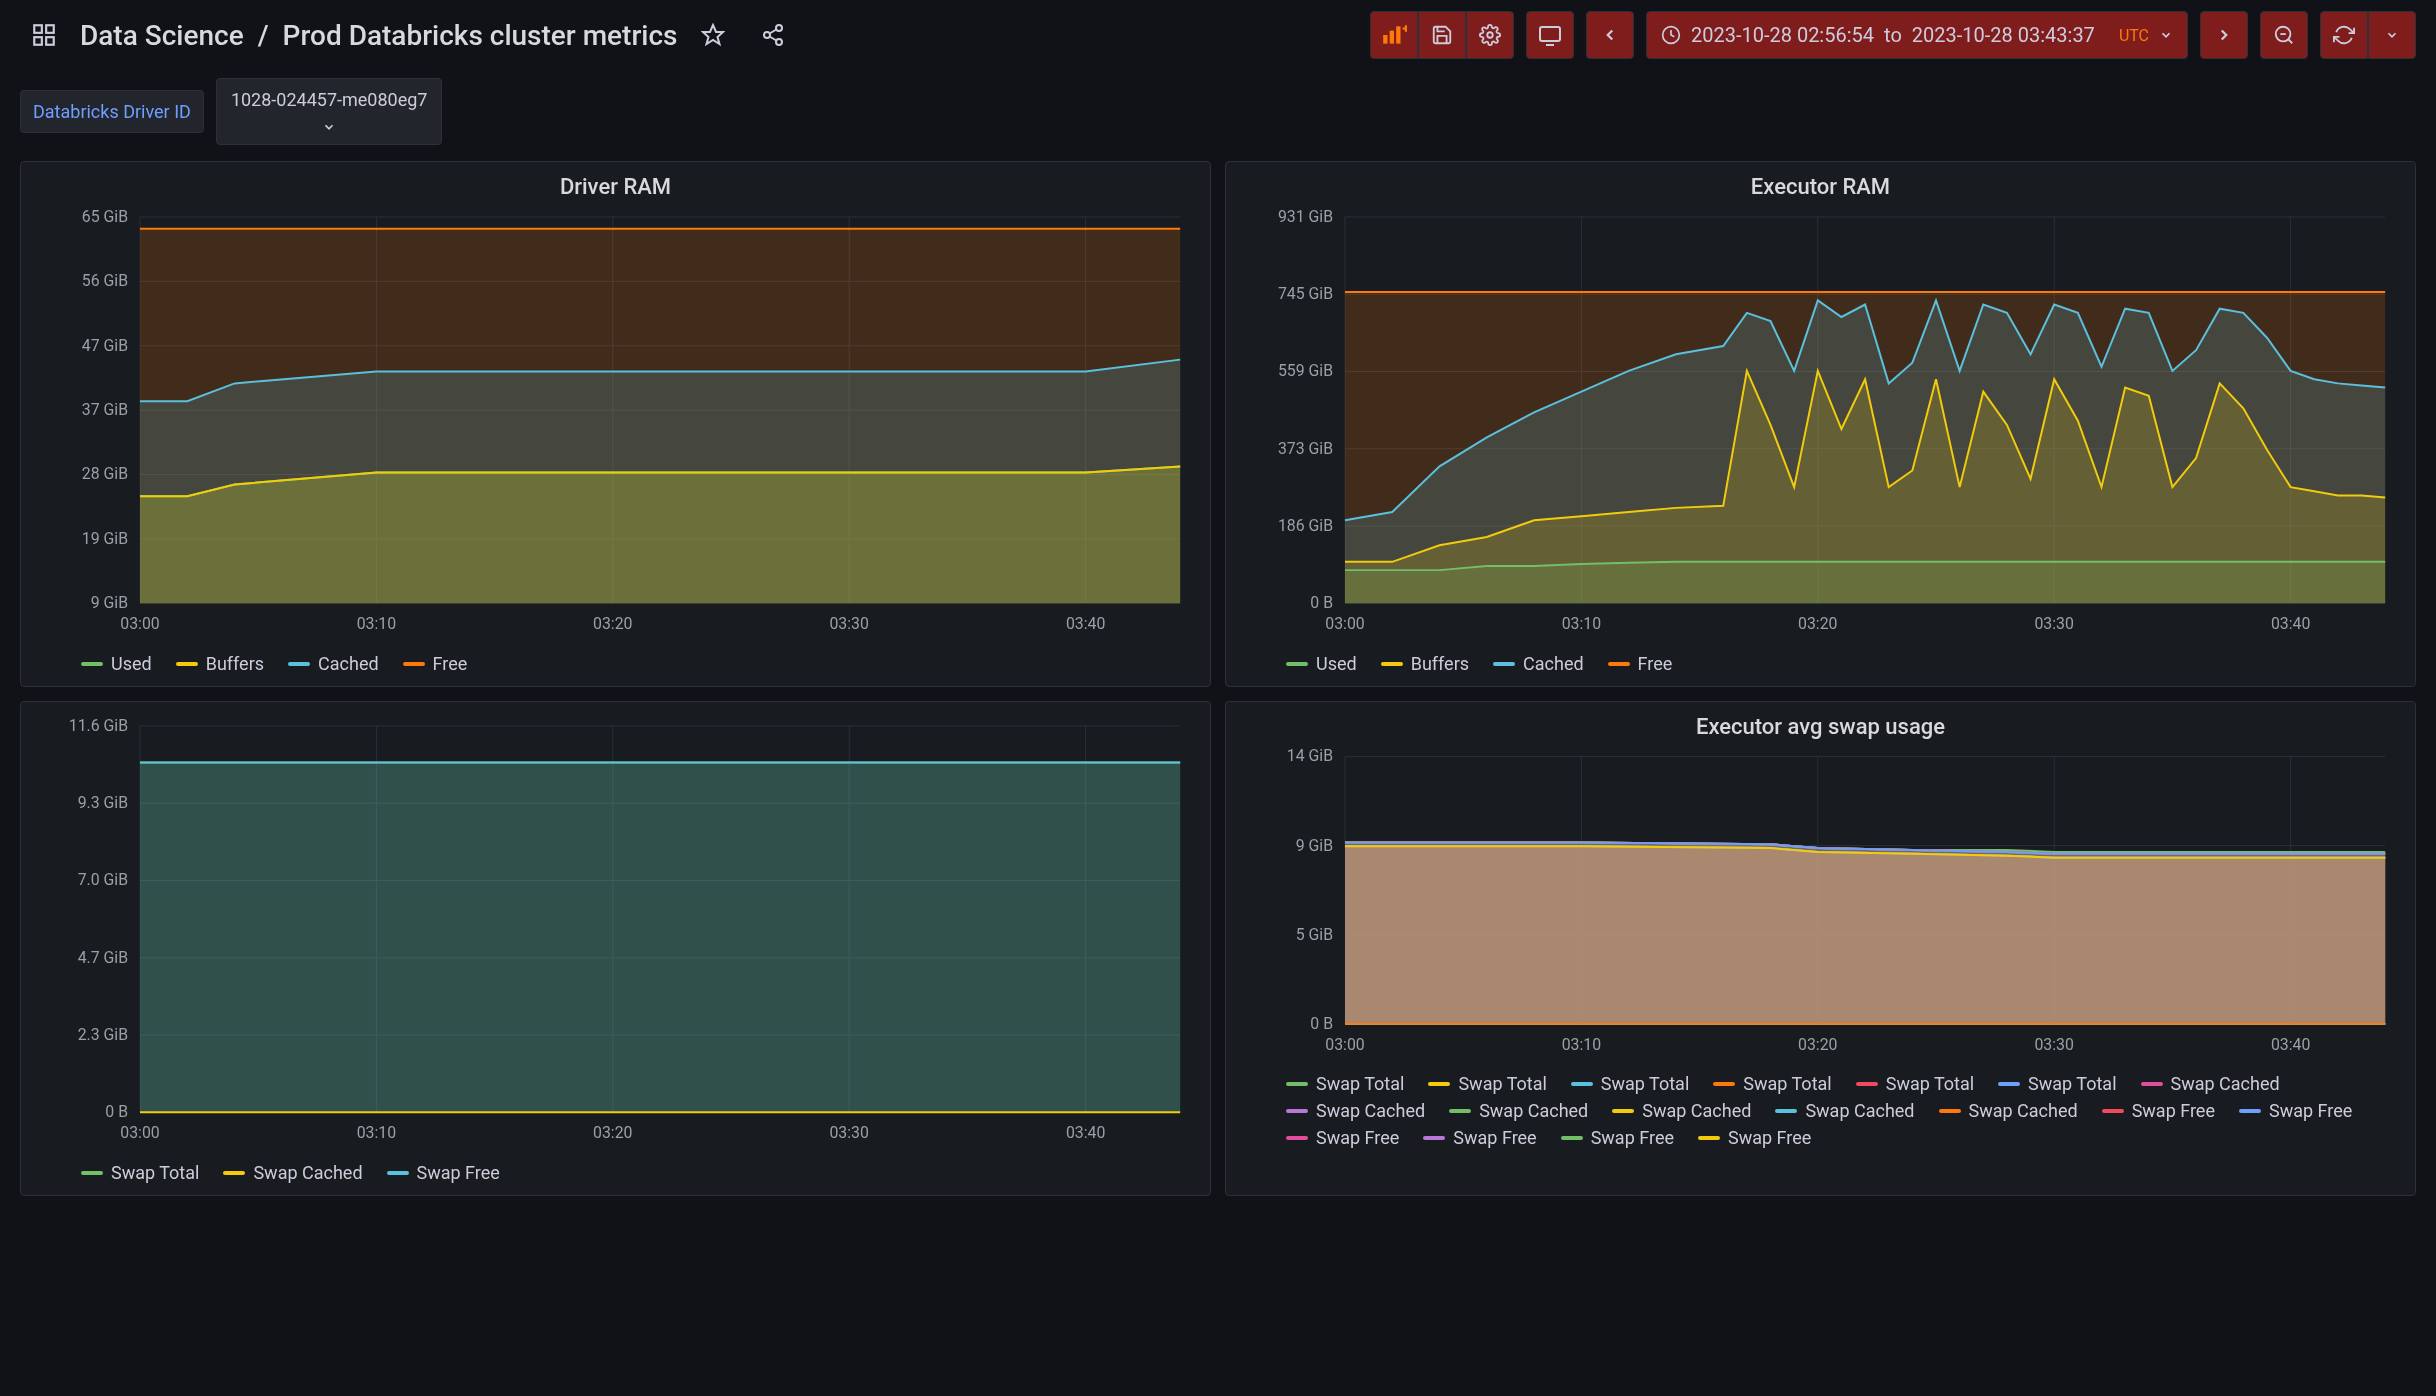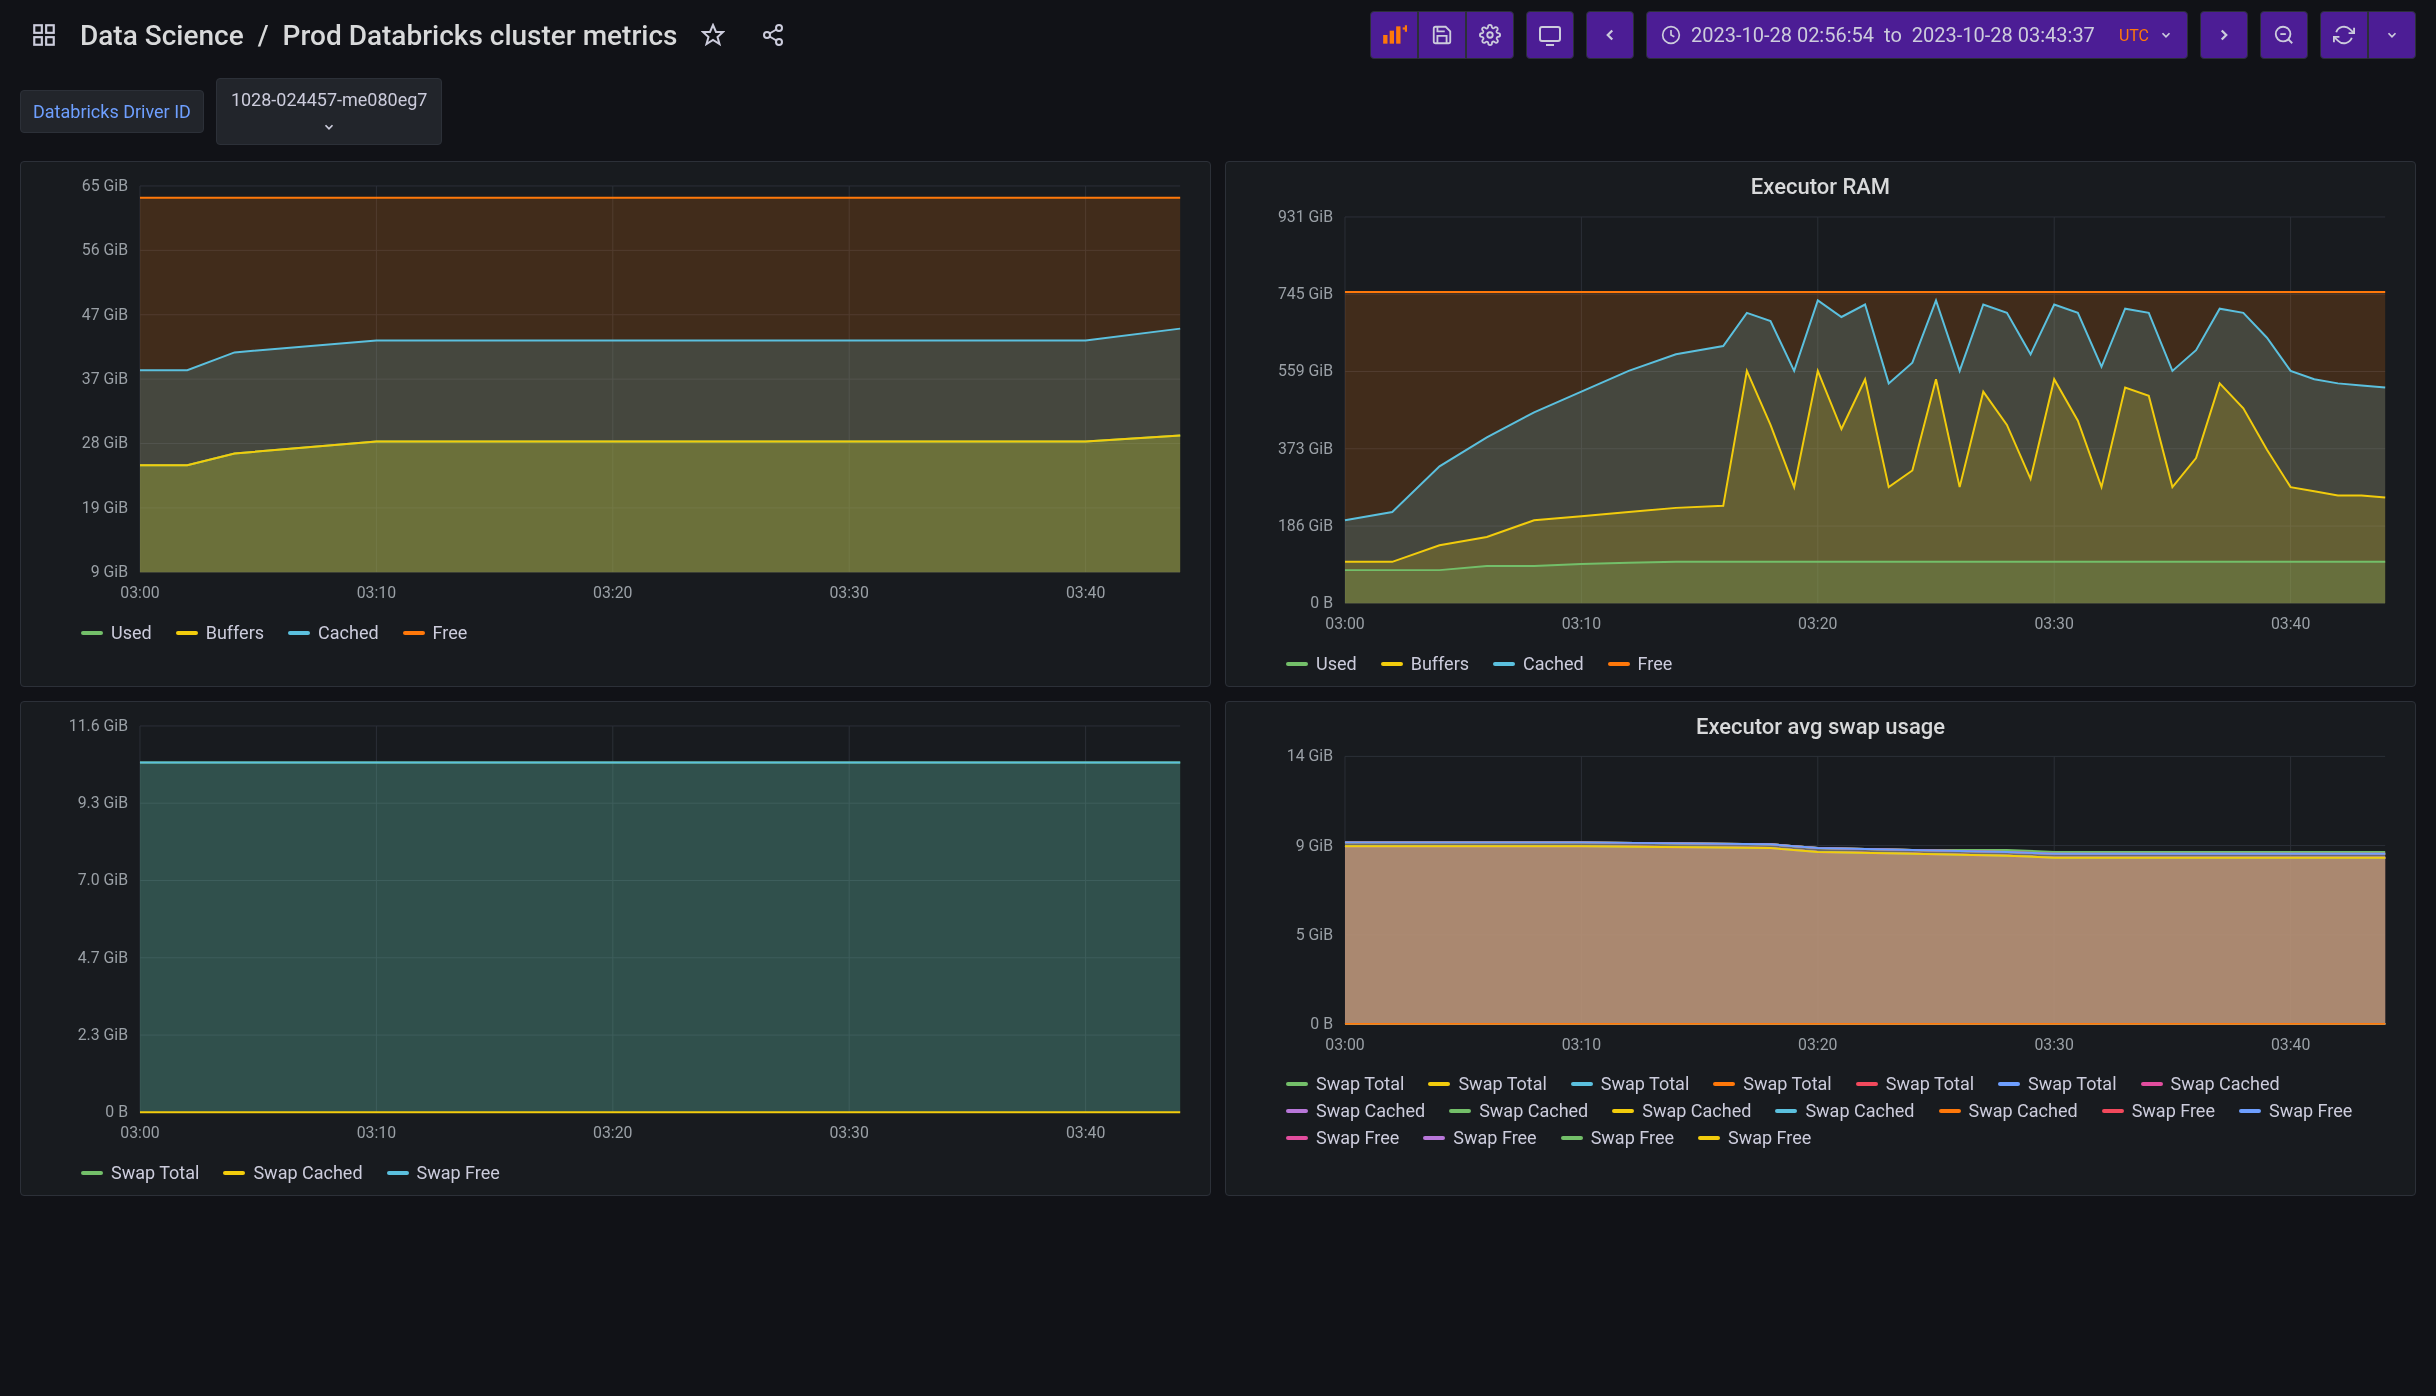--- a/index.html
+++ b/index.html
@@ -25,21 +25,21 @@
     display: flex;
     align-items: center;
     font-size: 28px;
     font-weight: 500;
     gap: 14px;
     color: #d8d9da;
     flex: 0 0 auto;
   }
   .toolbar .icon-btn,
   .toolbar .btn {
-    background: #4c1d95;
+    background: #7f1d1d;
     border: 1px solid #2c3038;
     border-radius: 4px;
     height: 48px;
     min-width: 48px;
     display: inline-flex;
     align-items: center;
     justify-content: center;
     color: #ccccdc;
     cursor: pointer;
     padding: 0 10px;
@@ -260,20 +260,21 @@
     <span>1028-024457-me080eg7</span>
     <svg width="14" height="14" viewBox="0 0 24 24" fill="none" stroke="#ccccdc" stroke-width="3">
         <polyline points="6 9 12 15 18 9"></polyline>
       </svg>
   </span>
 </div>
 
 <div class="grid">
 
   <div class="panel">
+    <div class="panel-title">Driver RAM</div>
     <div class="plot-wrap">
         <svg viewBox="0 0 1180 440" width="100%" height="440" class="axis">
           <line class="grid-line" x1="110" y1="400" x2="1160" y2="400"></line>
           <text x="98" y="405" text-anchor="end">9 GiB</text>
           <line class="grid-line" x1="110" y1="335" x2="1160" y2="335"></line>
           <text x="98" y="340" text-anchor="end">19 GiB</text>
           <line class="grid-line" x1="110" y1="270" x2="1160" y2="270"></line>
           <text x="98" y="275" text-anchor="end">28 GiB</text>
           <line class="grid-line" x1="110" y1="205" x2="1160" y2="205"></line>
           <text x="98" y="210" text-anchor="end">37 GiB</text>

